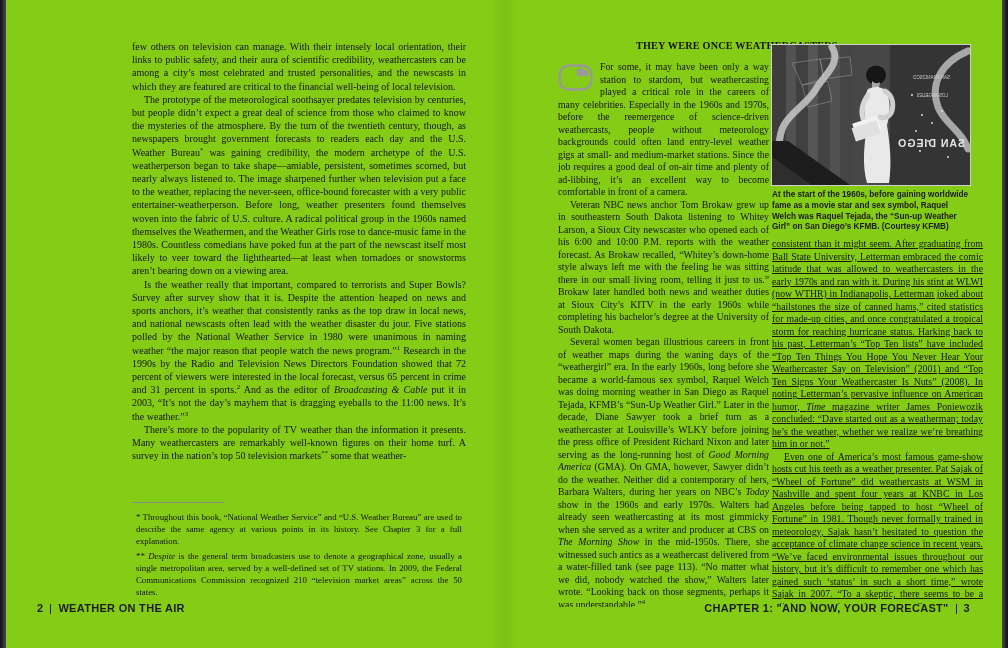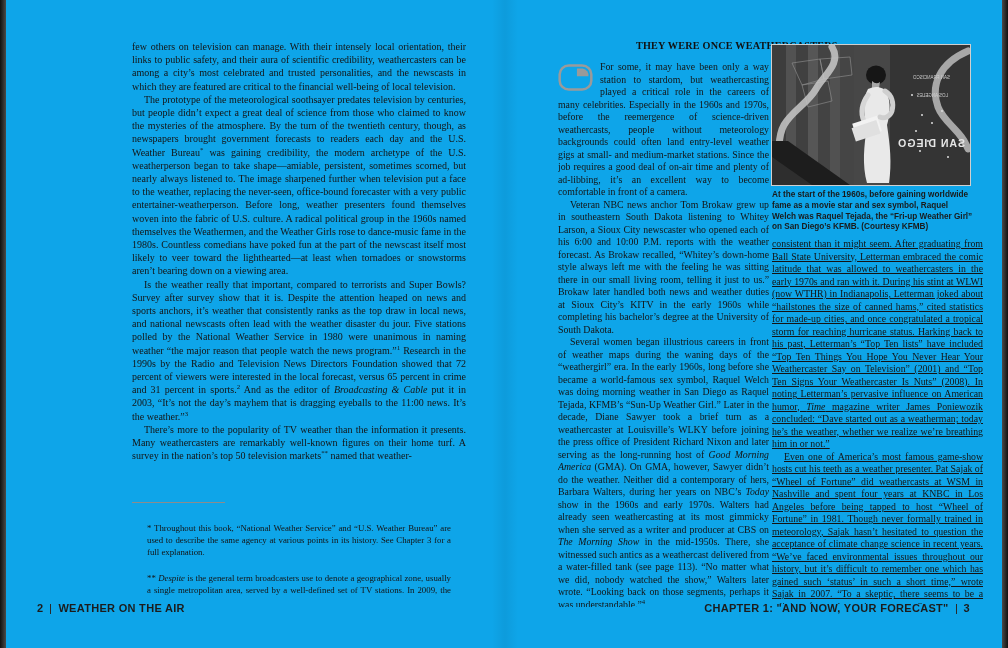--- a/index.html
+++ b/index.html
@@ -1,35 +1,35 @@
 <!DOCTYPE html>
 <html lang="en"><head>
 <meta charset="utf-8">
 <style>
   html,body{margin:0;padding:0;background:#ffffff;}
-  #spread{position:relative;width:1008px;height:648px;background:#0ea5e9;overflow:hidden;
+  #spread{position:relative;width:1008px;height:648px;background:#84cc16;overflow:hidden;
           font-family:"Liberation Serif","DejaVu Serif",serif;color:#141414;}
   .book-edge{position:absolute;top:0;bottom:0;width:6px;}
   .book-edge.left{left:0;background:linear-gradient(to right,#101010,#4a4a4a);}
   .book-edge.right{right:0;background:linear-gradient(to left,#101010,#4a4a4a);}
   .seam{position:absolute;top:0;bottom:0;left:492px;width:26px;
         background:linear-gradient(to right,rgba(0,0,0,0),rgba(0,0,0,0.06) 50%,rgba(0,0,0,0));}
   
   .bodytext{font-size:10px;line-height:13.2px;text-align:justify;hyphens:auto;}
   .coltext{font-size:9.8px;line-height:12.5px;text-align:justify;hyphens:auto;}
   .para{margin:0;}
   .para.indent{text-indent:12px;}
   .it{font-style:italic;}
   sup{font-size:68%;line-height:0;}
   
   #lp-body{position:absolute;left:132px;top:40px;width:334px;height:458px;overflow:hidden;}
   #fn-rule{position:absolute;left:132px;top:502px;width:93px;height:1px;background:#8c8c8c;}
   #lp-footnotes{position:absolute;left:132px;top:508px;width:334px;height:90px;overflow:hidden;
                 font-size:8.8px;line-height:11.8px;text-align:justify;}
-  #lp-footnotes .para{margin:15px;}
+  #lp-footnotes .para{margin:4px;}
   
   #rp-heading{position:absolute;left:588px;top:40px;width:220px;
               font-family:Liberation Serif, serif;
               font-weight:bold;font-size:10.2px;letter-spacing:.2px;color:#111;margin-left:48px;}
   #rp-col1{position:absolute;left:558px;top:61px;width:211px;height:546px;overflow:hidden;}
   .tv-icon{float:left;width:35px;height:27px;margin:3px 7px 0 0;}
   #rp-photo{position:absolute;left:772px;top:45px;width:198px;height:140px;outline:1px solid #cfcfcf;}
   #rp-caption{position:absolute;left:772px;top:190px;width:201px;
               font-family:"Liberation Sans","DejaVu Sans",sans-serif;
               font-weight:bold;font-size:8.2px;line-height:10.8px;color:#1a1a1a;text-align:left;}
@@ -47,21 +47,21 @@
 
 <div id="spread">
   <div class="book-edge left"></div>
   <div class="book-edge right"></div>
   <div class="seam"></div>
 
   <div id="lp-body" class="bodytext">
       <p class="para"><span>few others on television can manage. With their intensely local orientation, their links to public safety, and their aura of scientific credibility, weathercasters can be among a city’s most celebrated and trusted personalities, and the newscasts in which they are featured are critical to the financial well-being of local television.</span></p>
       <p class="para indent"><span>The prototype of the meteorological soothsayer predates television by centuries, but people didn’t expect a great deal of science from those who claimed to know the mysteries of the atmosphere. By the turn of the twentieth century, though, as newspapers brought government forecasts to readers each day and the U.S. Weather Bureau</span><sup>*</sup><span> was gaining credibility, the modern archetype of the U.S. weatherperson began to take shape—amiable, persistent, sometimes scorned, but nearly always listened to. The image sharpened further when television put a face to the weather, replacing the never-seen, office-bound forecaster with a very public entertainer-weatherperson. Before long, weather presenters found themselves woven into the fabric of U.S. culture. A radical political group in the 1960s named themselves the Weathermen, and the Weather Girls rose to dance-music fame in the 1980s. Countless comedians have poked fun at the part of the newscast itself most likely to veer toward the lighthearted—at least when tornadoes or snowstorms aren’t bearing down on a viewing area.</span></p>
       <p class="para indent"><span>Is the weather really that important, compared to terrorists and Super Bowls? Survey after survey show that it is. Despite the attention heaped on news and sports anchors, it’s weather that consistently ranks as the top draw in local news, and national newscasts often lead with the weather disaster du jour. Five stations polled by the National Weather Service in 1980 were unanimous in naming weather “the major reason that people watch the news program.”</span><sup>1</sup><span> Research in the 1990s by the Radio and Television News Directors Foundation showed that 72 percent of viewers were interested in the local forecast, versus 65 percent in crime and 31 percent in sports.</span><sup>2</sup><span> And as the editor of </span><span class="it">Broadcasting &amp; Cable</span><span> put it in 2003, “It’s not the day’s mayhem that is dragging eyeballs to the 11:00 news. It’s the weather.”</span><sup>3</sup></p>
-      <p class="para indent"><span>There’s more to the popularity of TV weather than the information it presents. Many weathercasters are remarkably well-known figures on their home turf. A survey in the nation’s top 50 television markets</span><sup>**</sup><span> named that weather-</span></p>
+      <p class="para indent"><span>There’s more to the popularity of TV weather than the information it presents. Many weathercasters are remarkably well-known figures on their home turf. A survey in the nation’s top 50 television markets</span><sup>**</sup><span> some that weather-</span></p>
     </div>
 
   <div id="fn-rule"></div>
 
   <div id="lp-footnotes">
       <p class="para"><span>* Throughout this book, “National Weather Service” and “U.S. Weather Bureau” are used to describe the same agency at various points in its history. See Chapter 3 for a full explanation.</span></p>
       <p class="para"><span>** </span><span class="it">Despite</span><span> is the general term broadcasters use to denote a geographical zone, usually a single metropolitan area, served by a well-defined set of TV stations. In 2009, the Federal Communications Commission recognized 210 “television market areas” across the 50 states.</span></p>
     </div>
 
   <div id="footer-left" class="footer">
@@ -126,21 +126,21 @@
       <g transform="rotate(-18 96 82)">
         <rect x="82" y="74" width="26" height="16" fill="#f2f2f2"></rect>
         <rect x="80" y="78" width="26" height="14" fill="#e0e0e0"></rect>
       </g>
     </g>
 
     <polygon points="0,96 16,96 78,140 0,140" fill="#1d1d1d"></polygon>
     <polygon points="0,112 40,140 0,140" fill="#2e2e2e"></polygon>
   </svg>
 
-  <div id="rp-caption">At the start of the 1960s, before gaining worldwide fame as a movie star and sex symbol, Raquel Welch was Raquel Tejada, the “Fri-up Weather Girl” on San Diego’s KFMB. (Courtesy KFMB)</div>
+  <div id="rp-caption">At the start of the 1960s, before gaining worldwide fame as a movie star and sex symbol, Raquel Welch was Raquel Tejada, the “Sun-up Weather Girl” on San Diego’s KFMB. (Courtesy KFMB)</div>
 
   <div id="rp-col2" class="coltext">
       <p class="para"><span>consistent than it might seem. After graduating from Ball State University, Letterman embraced the comic latitude that was allowed to weathercasters in the early 1970s and ran with it. During his stint at WLWI (now WTHR) in Indianapolis, Letterman joked about “hailstones the size of canned hams,” cited statistics for made-up cities, and once congratulated a tropical storm for reaching hurricane status. Harking back to his past, Letterman’s “Top Ten lists” have included “Top Ten Things You Hope You Never Hear Your Weathercaster Say on Television” (2001) and “Top Ten Signs Your Weathercaster Is Nuts” (2008). In noting Letterman’s pervasive influence on American humor, </span><span class="it">Time</span><span> magazine writer James Poniewozik concluded: “Dave started out as a weatherman; today he’s the weather, whether we realize we’re breathing him in or not.”</span></p>
       <p class="para indent"><span>Even one of America’s most famous game-show hosts cut his teeth as a weather presenter. Pat Sajak of “Wheel of Fortune” did weathercasts at WSM in Nashville and spent four years at KNBC in Los Angeles before being tapped to host “Wheel of Fortune” in 1981. Though never formally trained in meteorology, Sajak hasn’t hesitated to question the acceptance of climate change science in recent years. “We’ve faced environmental issues throughout our history, but it’s difficult to remember one which has gained such ‘status’ in such a short time,” wrote Sajak in 2007. “To a skeptic, there seems to be a religious fervor that makes one wary.”</span></p>
     </div>
 
   <div id="footer-right" class="footer">
     <span>CHAPTER 1: "AND NOW, YOUR FORECAST"</span><span class="vbar"></span><span>3</span>
   </div>
 </div>

